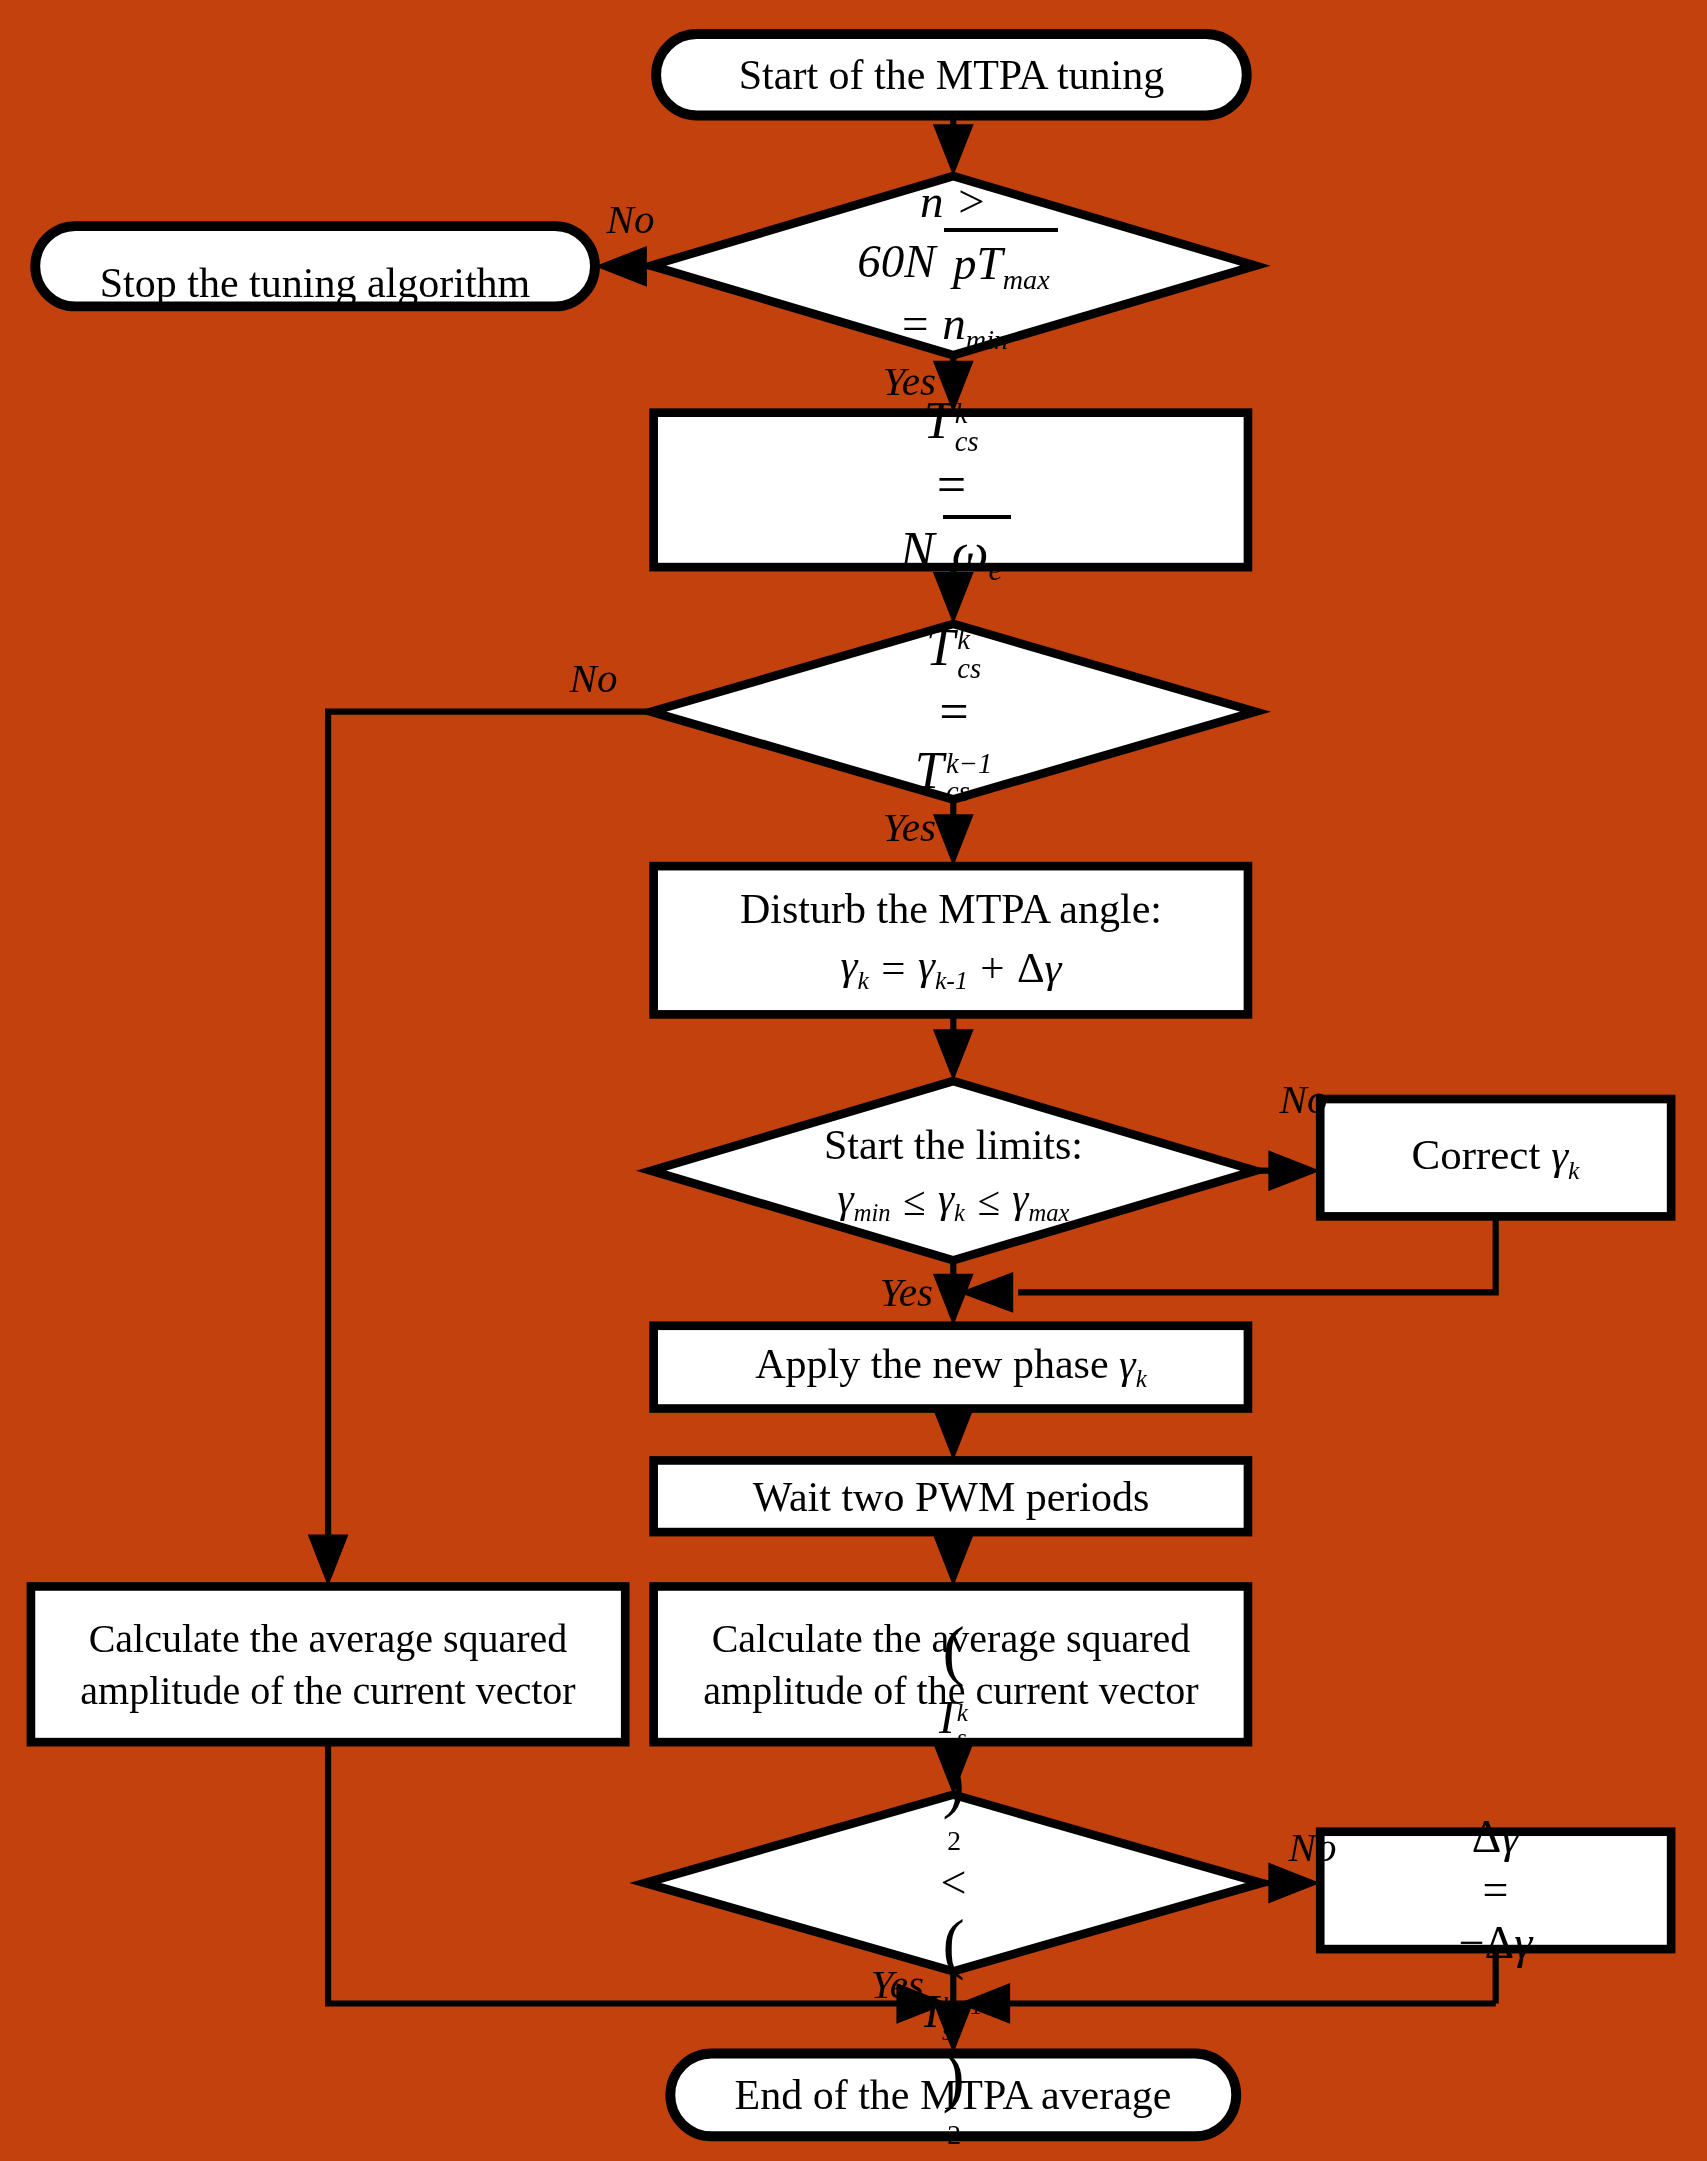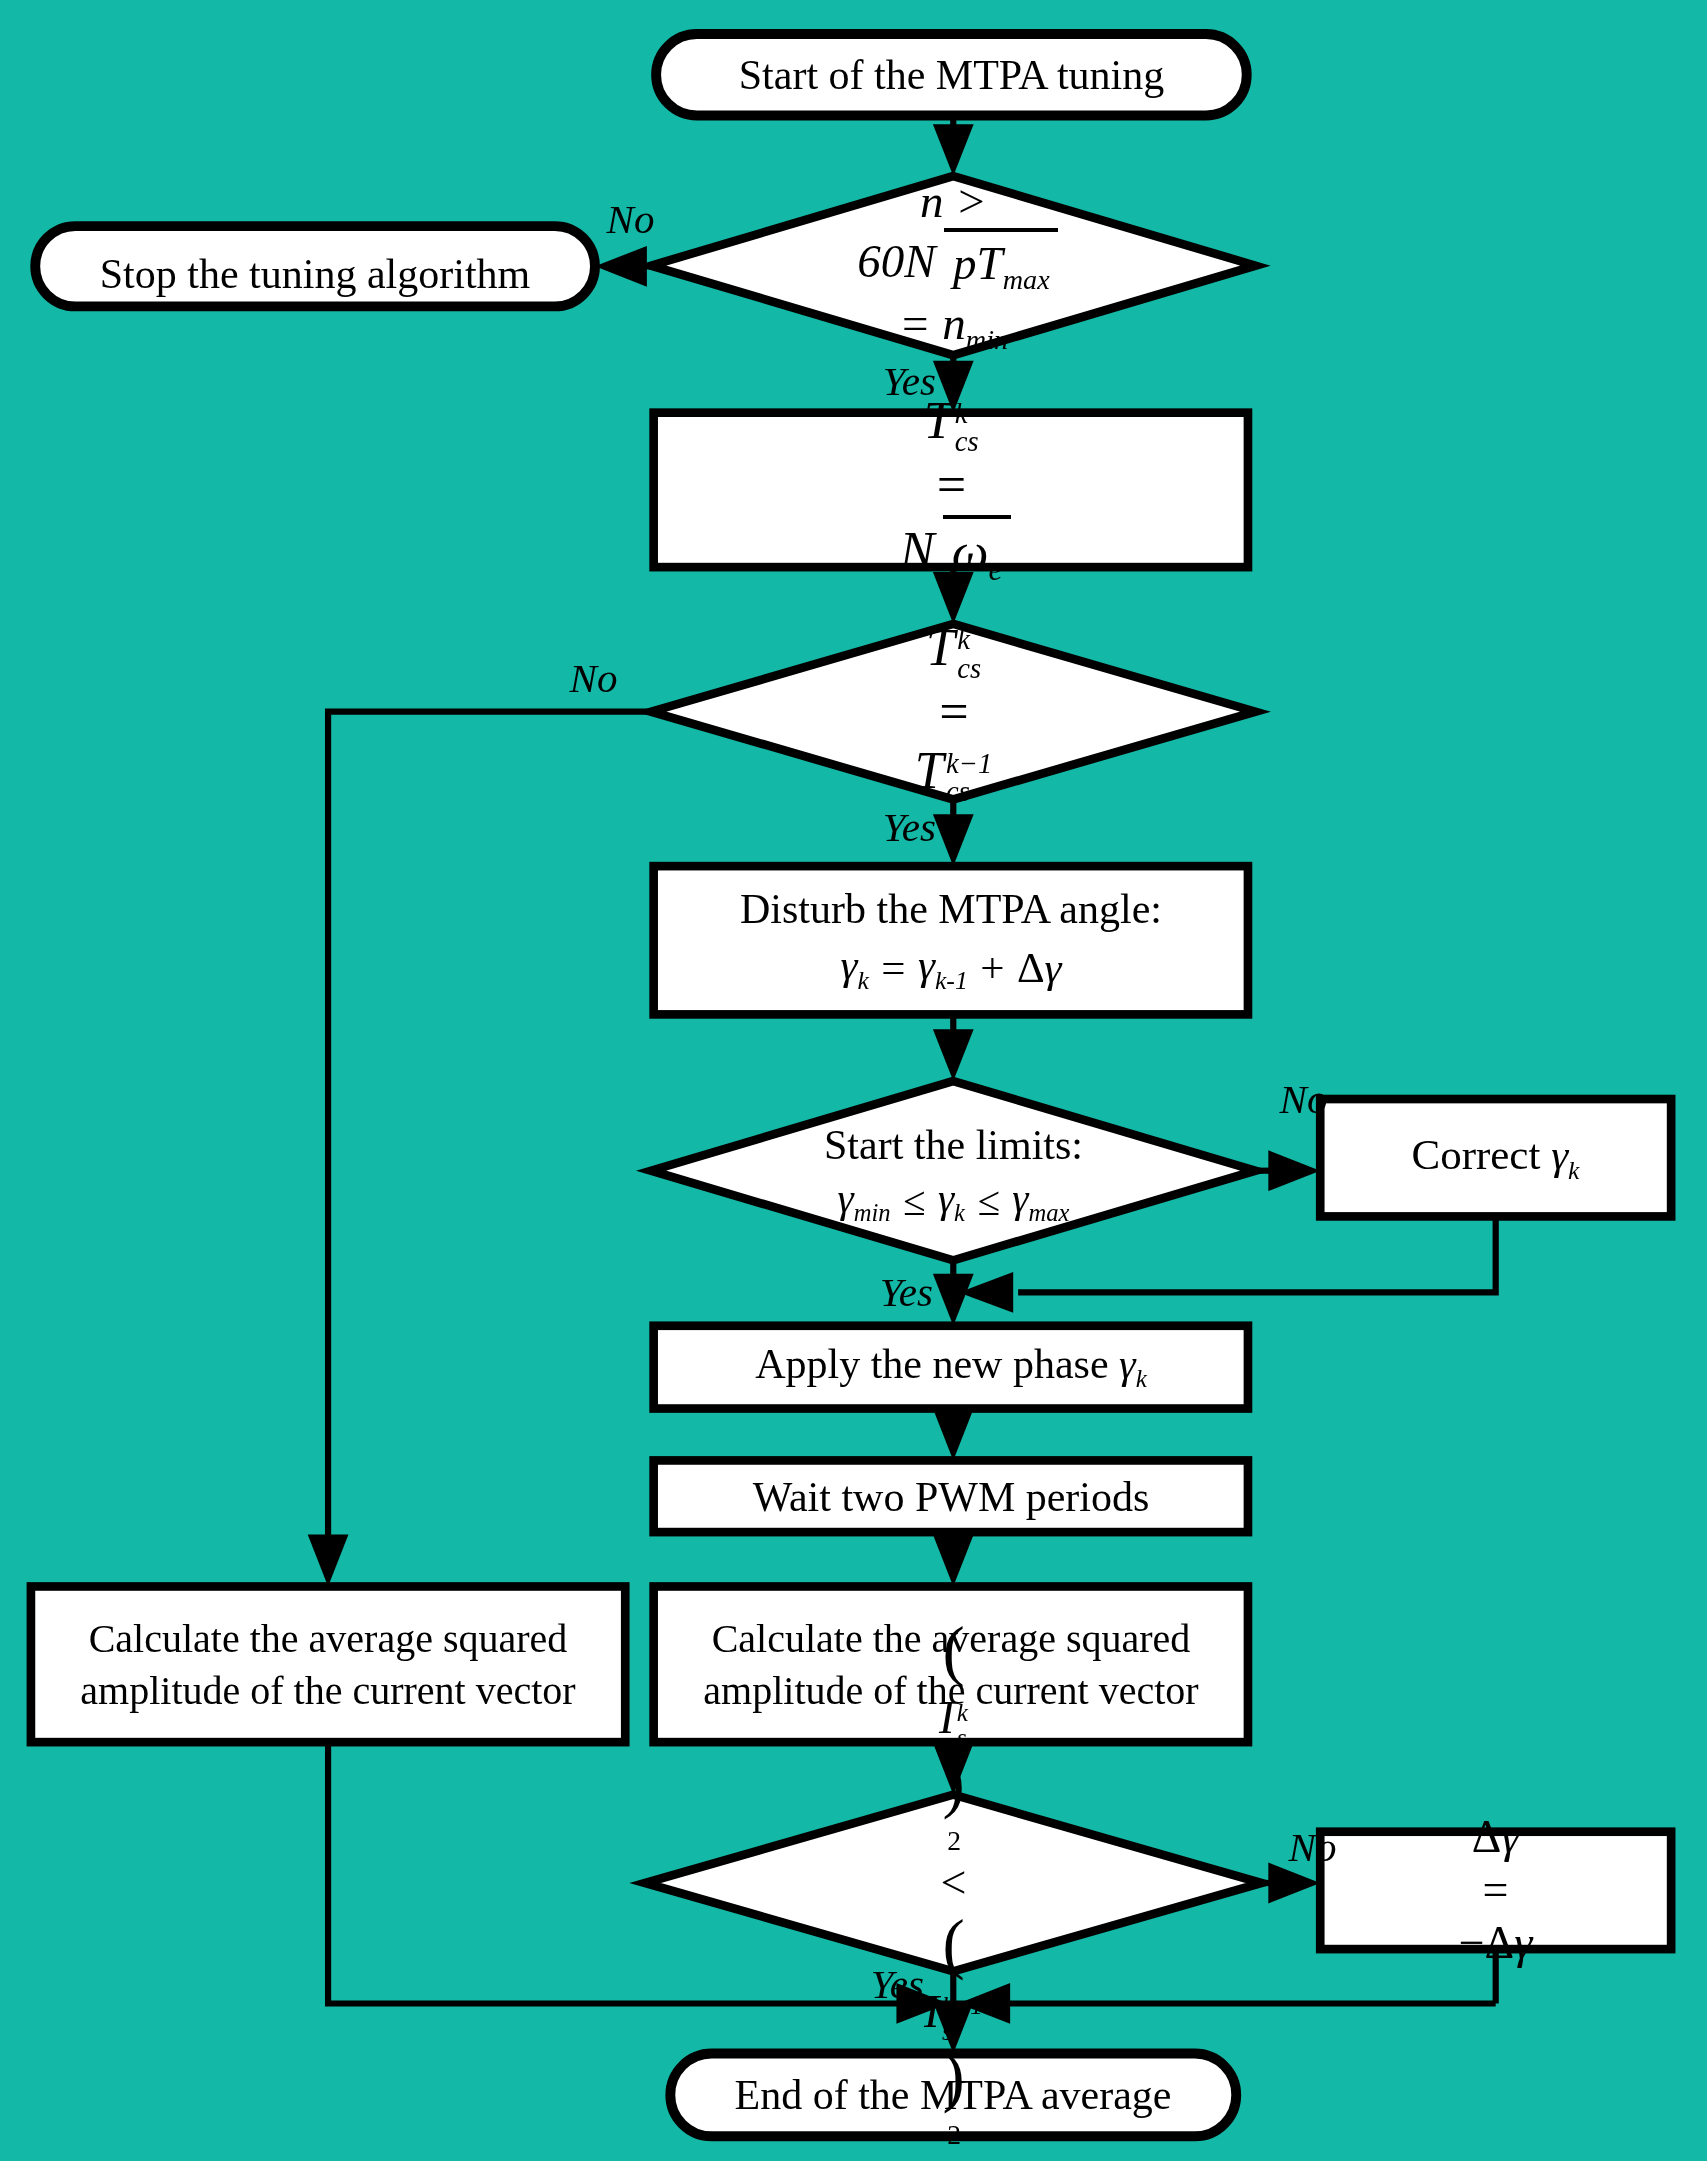--- a/index.html
+++ b/index.html
@@ -1,16 +1,16 @@
 <!DOCTYPE html>
 <html style="font-size:10px"><head>
 <meta charset="utf-8">
 <style>
   html,body{margin:0;padding:0;background:#ffffff;}
-  #canvas{position:relative;width:1707px;height:2161px;background:#14b8a6;
+  #canvas{position:relative;width:1707px;height:2161px;background:#c2410c;
           font-family:"Liberation Serif","DejaVu Serif",serif;color:#000;}
   #wires{position:absolute;left:0;top:0;width:1707px;height:2161px;}
   .node{position:absolute;display:flex;flex-direction:column;align-items:center;
         justify-content:center;text-align:center;line-height:1.15;}
   .lbl{font-size:42px;}
   .edge{position:absolute;font-style:italic;font-size:41px;display:flex;
         align-items:center;}
   .edge.r{justify-content:flex-end;}
   .formula{font-style:italic;display:flex;align-items:center;justify-content:center;
            flex-wrap:nowrap;white-space:nowrap;}
@@ -99,21 +99,21 @@
 
   <div class="node formula" style="left:680px;top:182px;width:547px;height:167px;font-size:47px;">
     <span>n &gt;</span>
     <span class="frac">
       <span class="num">60N</span>
       <span class="den"><span>pT</span><sub>max</sub></span>
     </span>
     <span><span>= n</span><sub>min</sub></span>
   </div>
 
-  <div class="node lbl" style="left:35px;top:234px;width:560px;height:80px;text-align:right;">
+  <div class="node lbl" style="left:35px;top:243px;width:560px;height:80px;text-align:right;">
     <span>Stop the tuning algorithm</span>
   </div>
 
   <div class="edge" style="left:587px;top:195px;width:87px;justify-content:center;">
     <span>No</span>
   </div>
   <div class="edge r" style="left:803px;top:357px;width:133px;">
     <span>Yes</span>
   </div>
 

